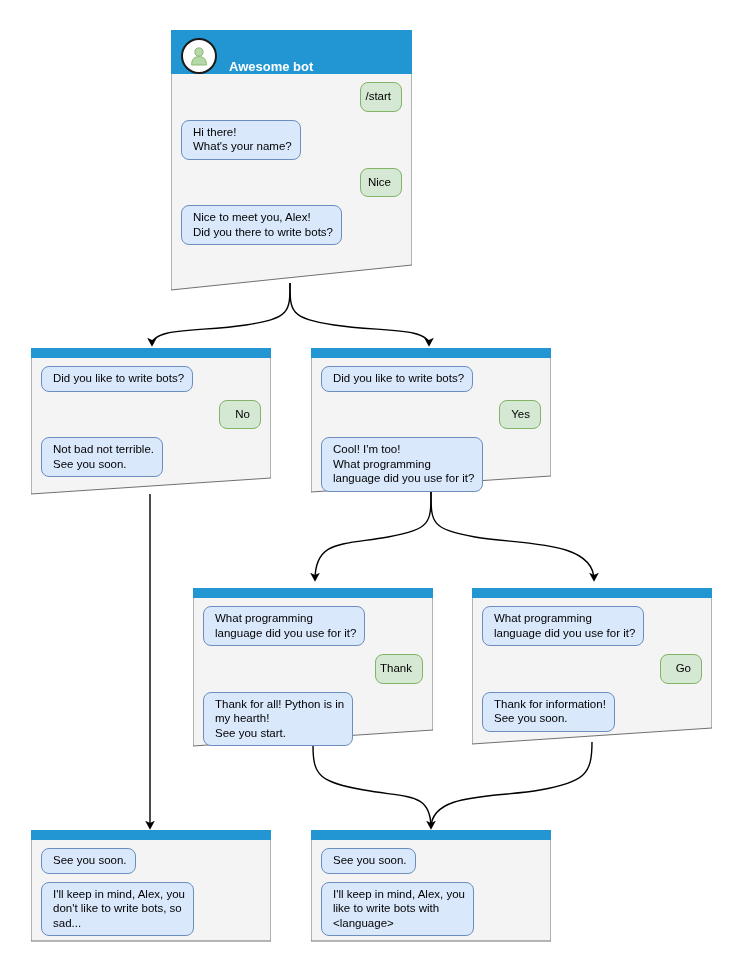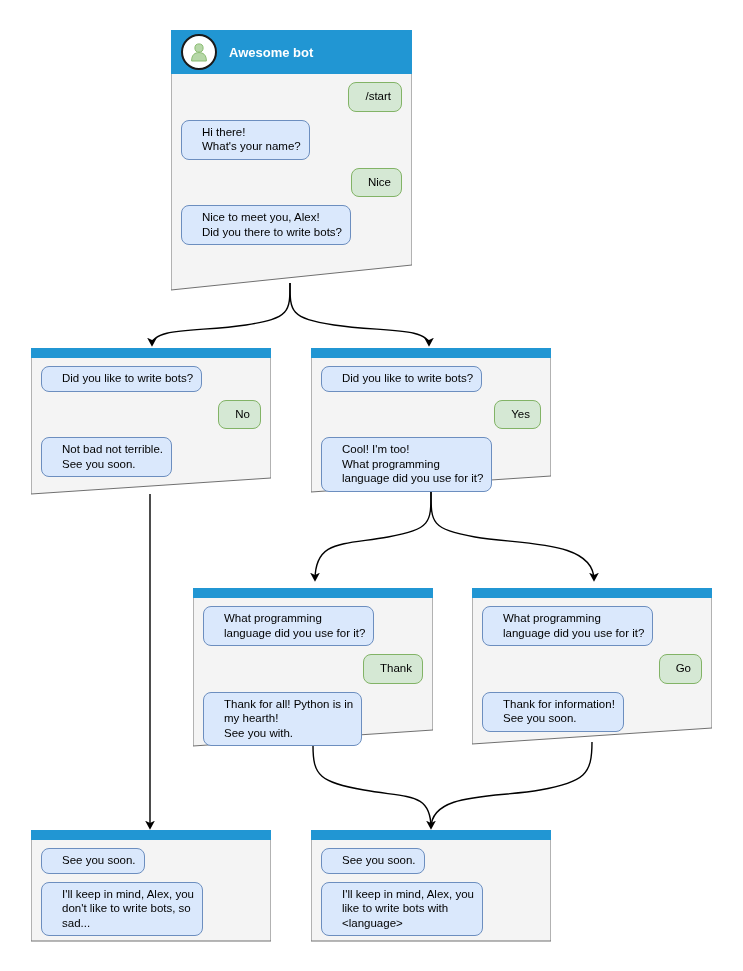--- a/index.html
+++ b/index.html
@@ -47,21 +47,21 @@
   }
 
   
   .node-header {
     position: absolute;
     left: 0;
     top: 0;
     width: 100%;
     box-sizing: border-box;
     display: flex;
-    align-items: center;
+    align-items: flex-end;
     z-index: 3;
   }
   .root .node-header {
     height: 44px;
     padding-left: 10px;
   }
   .child .node-header {
     height: 10px;
   }
   .avatar {
@@ -98,38 +98,38 @@
   }
   .root .chat { top: 44px; }
   .child .chat { top: 10px; }
 
   .msg {
     max-width: 172px;
     box-sizing: border-box;
     border-radius: 8px;
     border-width: 1px;
     border-style: solid;
-    padding: 4px 8px 5px 20px;
+    padding: 4px 8px 5px 11px;
     font-size: 11.5px;
     line-height: 14.5px;
     white-space: pre-line;
     margin-bottom: 8px;
   }
   .msg.bot {
     align-self: flex-start;
     background: #dae8fc;
     border-color: #6c8ebf;
   }
   .msg.user {
     align-self: flex-end;
     background: #d5e8d4;
     border-color: #82b366;
-    text-align: left;
+    text-align: right;
     min-width: 42px;
-    padding: 6px 10px 7px 16px;
+    padding: 6px 10px 7px 4px;
   }
 </style>
 </head>
 <body>
 
 <div id="canvas">
 
   <svg id="edges" viewBox="0 0 743 971">
     <defs>
       <marker id="arrow" viewBox="0 0 12 12" refX="9" refY="6" markerWidth="7" markerHeight="7" orient="auto-start-reverse">
@@ -209,21 +209,21 @@
       <path d="M 0 0 L 240 0 L 240 142 L 0 158 Z" fill="#f4f4f4" stroke="#707070" stroke-width="1"></path>
       <path d="M 0 0 L 240 0 L 240 10 L 0 10 Z" fill="#2196d3" stroke="none"></path>
     </svg>
     <div class="node-header"></div>
     <div class="chat">
       <div class="msg bot">What programming
 language did you use for it?</div>
       <div class="msg user">Thank</div>
       <div class="msg bot">Thank for all! Python is in
 my hearth!
-See you with.</div>
+See you start.</div>
     </div>
   </div>
 
   <div class="node child" style="left:472px; top:588px; width:240px; height:158px;">
     <svg class="node-shape" viewBox="0 0 240 158" preserveAspectRatio="none">
       <path d="M 0 0 L 240 0 L 240 140 L 0 156 Z" fill="#f4f4f4" stroke="#707070" stroke-width="1"></path>
       <path d="M 0 0 L 240 0 L 240 10 L 0 10 Z" fill="#2196d3" stroke="none"></path>
     </svg>
     <div class="node-header"></div>
     <div class="chat">

